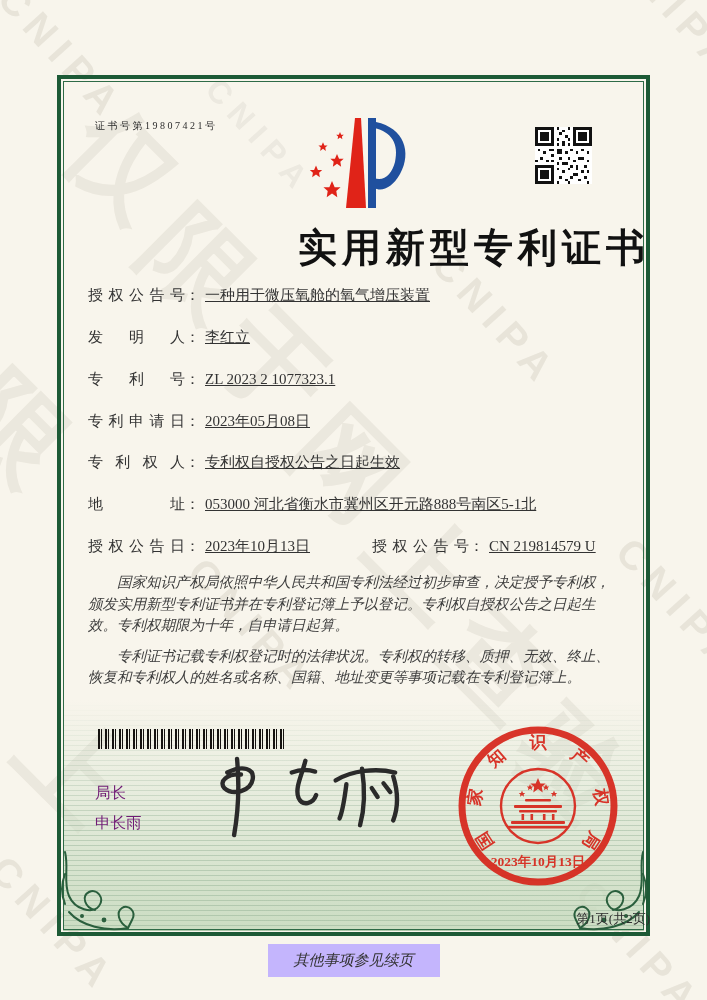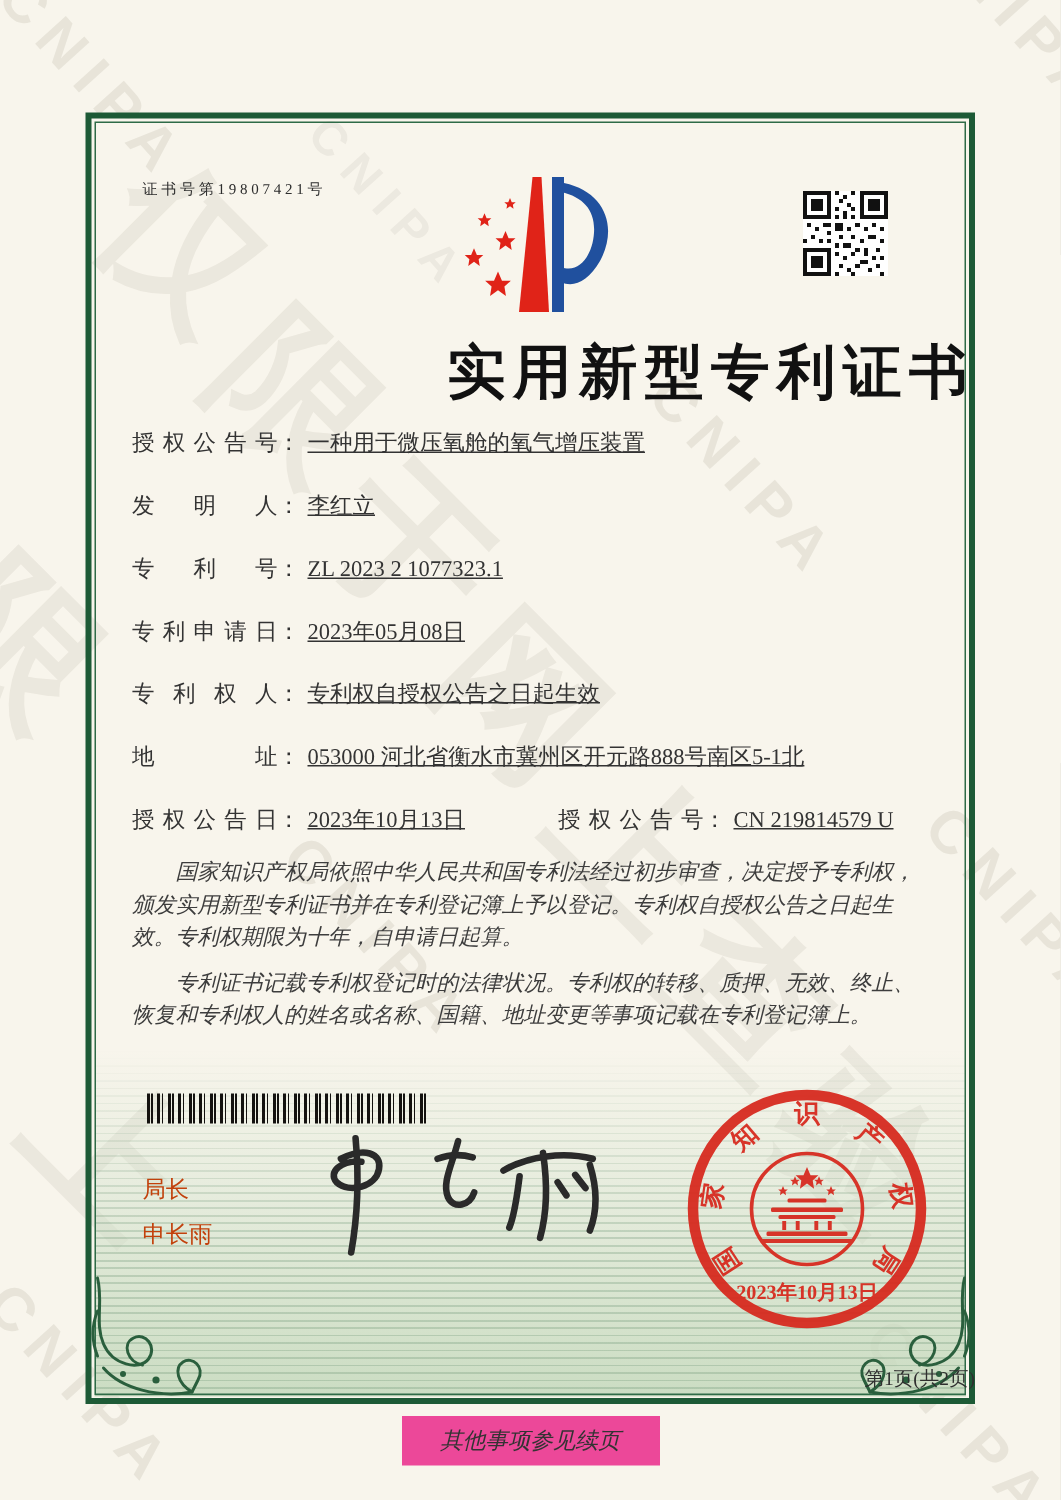--- a/index.html
+++ b/index.html
@@ -76,31 +76,31 @@
     position:absolute; left:98px; top:729px; width:188px; height:20px; z-index:3;
     background:repeating-linear-gradient(90deg,
       #14120f 0 2px, transparent 2px 3px,
       #14120f 3px 4px, transparent 4px 7px,
       #14120f 7px 9px, transparent 9px 10px,
       #14120f 10px 11px, transparent 11px 14px);
   }
   .signer{
     position:absolute; left:95px; z-index:3;
     font-family:Liberation Sans, sans-serif;
-    font-size:15.5px; color:#c2410c;
+    font-size:15.5px; color:#701a75;
   }
   .signature{position:absolute; left:198px; top:746px; width:205px; height:96px; z-index:4;}
   .seal{position:absolute; left:452px; top:720px; width:172px; height:172px; z-index:5; opacity:0.93;}
   .page-num{
     position:absolute; left:57px; top:910px; width:593px; z-index:3;
     text-align:right; font-size:13px; color:#2f2f2f;
   }
   .note-box{
     position:absolute; left:50%; top:944px; transform:translateX(-50%); z-index:3;
-    background:#ec4899; padding:7px 26px; white-space:nowrap;
+    background:#c4b5fd; padding:7px 26px; white-space:nowrap;
     font-size:15px; font-style:italic; color:#333;
   }
 </style>
 </head>
 <body>
 
 <div class="page">
 
   <div class="wm wm-cnipa" style="left:-22px;top:30px">CNIPA</div>
   <div class="wm wm-cnipa" style="left:592px;top:-14px">CNIPA</div>

